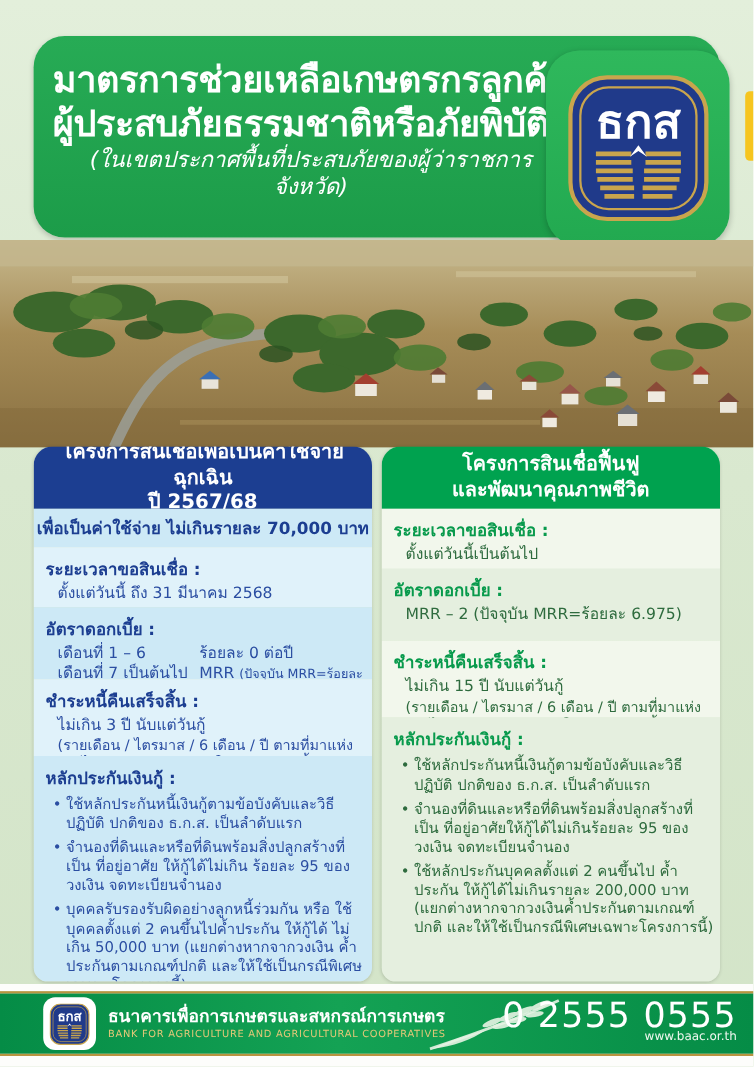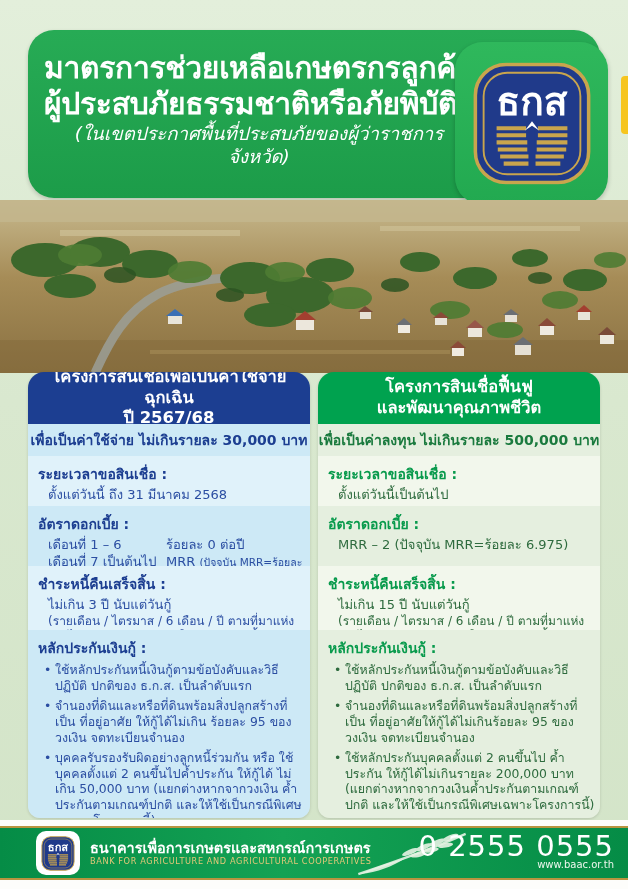--- a/index.html
+++ b/index.html
@@ -235,21 +235,21 @@
           <polygon points="450,148 466,148 458,141" fill="#8a4a38"></polygon>
       </g>
     </svg>
   </div>
 
   <div class="card card-left">
     <div class="card-head">
       <span>โครงการสินเชื่อเพื่อเป็นค่าใช้จ่ายฉุกเฉิน</span>
       <span>ปี 2567/68</span>
     </div>
-    <div class="band-purpose band-a">เพื่อเป็นค่าใช้จ่าย ไม่เกินรายละ 30,000 บาท</div>
+    <div class="band-purpose band-a">เพื่อเป็นค่าใช้จ่าย ไม่เกินรายละ 70,000 บาท</div>
     <div class="sec sec-period band-b">
       <div class="sec-label">ระยะเวลาขอสินเชื่อ :</div>
       <div class="sec-body">ตั้งแต่วันนี้ ถึง 31 มีนาคม 2568</div>
     </div>
     <div class="sec sec-interest band-a">
       <div class="sec-label">อัตราดอกเบี้ย :</div>
       <div class="sec-body">
         <div class="interest-row">
           <span class="interest-term">เดือนที่ 1 – 6</span>
           <span>ร้อยละ 0 ต่อปี</span>
@@ -275,21 +275,20 @@
         <li>บุคคลรับรองรับผิดอย่างลูกหนี้ร่วมกัน หรือ ใช้บุคคลตั้งแต่ 2 คนขึ้นไปค้ำประกัน ให้กู้ได้ ไม่เกิน 50,000 บาท (แยกต่างหากจากวงเงิน ค้ำประกันตามเกณฑ์ปกติ และให้ใช้เป็นกรณีพิเศษเฉพาะ โครงการนี้)</li>
       </ul>
     </div>
   </div>
 
   <div class="card card-right">
     <div class="card-head">
       <span>โครงการสินเชื่อฟื้นฟู</span>
       <span>และพัฒนาคุณภาพชีวิต</span>
     </div>
-    <div class="band-purpose band-a">เพื่อเป็นค่าลงทุน ไม่เกินรายละ 500,000 บาท</div>
     <div class="sec sec-period band-b">
       <div class="sec-label">ระยะเวลาขอสินเชื่อ :</div>
       <div class="sec-body">ตั้งแต่วันนี้เป็นต้นไป</div>
     </div>
     <div class="sec sec-interest band-a">
       <div class="sec-label">อัตราดอกเบี้ย :</div>
       <div class="sec-body">MRR – 2 (ปัจจุบัน MRR=ร้อยละ 6.975)</div>
     </div>
     <div class="sec sec-repay band-b">
       <div class="sec-label">ชำระหนี้คืนเสร็จสิ้น :</div>

